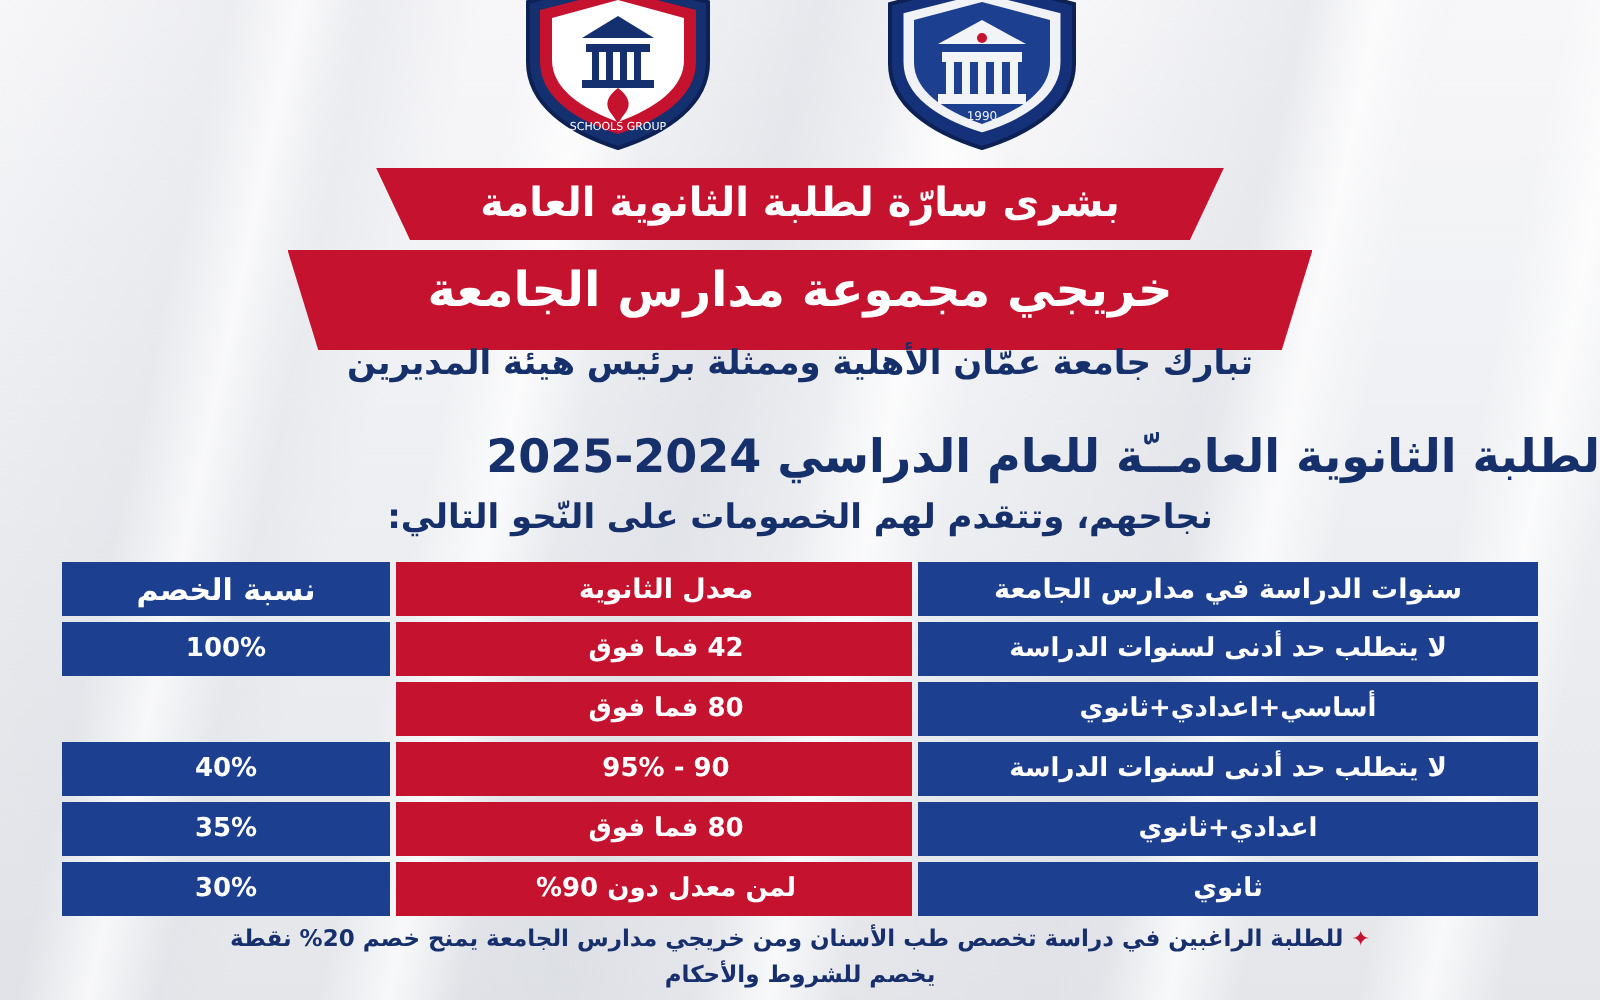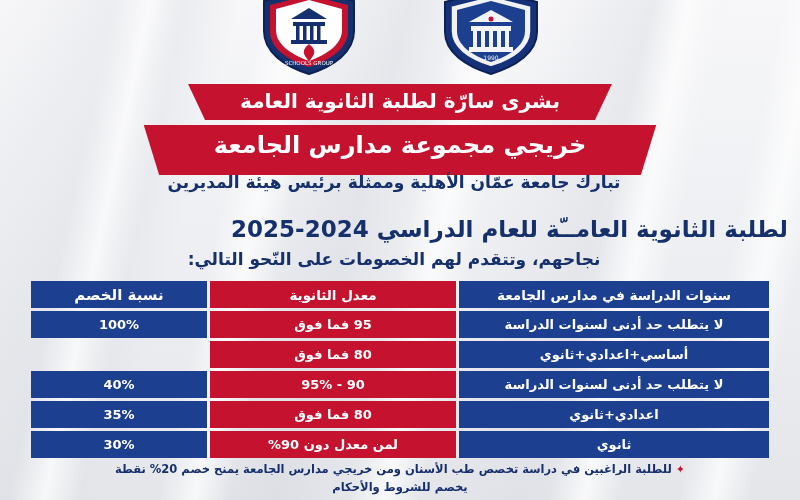--- a/index.html
+++ b/index.html
@@ -81,21 +81,21 @@
     font-size: 24px;
     padding: 6px 70px 16px 70px;
     clip-path: polygon(0 0, 100% 0, 97% 100%, 3% 100%);
   }
 
   
   .intro {
     position: absolute;
     top: 170px;
     left: 0;
-    right: 12px;
+    right: 0;
     text-align: center;
     color: #0f2a63;
     line-height: 1.45;
   }
   .intro .l1 { font-size: 17px; font-weight: bold; color: #16306b; }
   .intro .l2 { font-size: 19px; font-weight: bold; color: #0d2257; margin-top: 1px; }
   .intro .l3 { font-size: 23px; font-weight: bold; color: #16306b; margin-top: 18px; text-align: right; }
   .intro .l4 { font-size: 17px; font-weight: bold; color: #16306b; margin-top: 1px; }
 
   
@@ -118,21 +118,21 @@
     align-items: center;
     justify-content: center;
     color: #ffffff;
     font-size: 13px;
     font-weight: bold;
     text-align: center;
     white-space: nowrap;
     overflow: hidden;
   }
   .c-desc { flex: 0 0 310px; background: #1d3f8f; }
-  .c-mid  { flex: 0 0 246px; background: #c4122f; }
+  .c-mid  { flex: 0 0 246px; background: #c4122f; padding-left: 12px; }
   .c-disc { flex: 1 1 auto;  background: #1d3f8f; }
 
   .header .c-desc { background: #1d3f8f; font-size: 13.5px; }
   .header .c-mid  { background: #c4122f; font-size: 13.5px; }
   .header .c-disc { background: #1d3f8f; font-size: 15px; }
 
   
   .notes {
     position: absolute;
     bottom: 4px;
@@ -212,21 +212,21 @@
   <div class="table">
 
     <div class="row header">
       <div class="cell c-desc">سنوات الدراسة في مدارس الجامعة</div>
       <div class="cell c-mid">معدل الثانوية</div>
       <div class="cell c-disc">نسبة الخصم</div>
     </div>
 
     <div class="row">
       <div class="cell c-desc">لا يتطلب حد أدنى لسنوات الدراسة</div>
-      <div class="cell c-mid">95 فما فوق</div>
+      <div class="cell c-mid">42 فما فوق</div>
       <div class="cell c-disc">100%</div>
     </div>
 
     <div class="row">
       <div class="cell c-desc">أساسي+اعدادي+ثانوي</div>
       <div class="cell c-mid">80 فما فوق</div>
     </div>
 
     <div class="row">
       <div class="cell c-desc">لا يتطلب حد أدنى لسنوات الدراسة</div>

